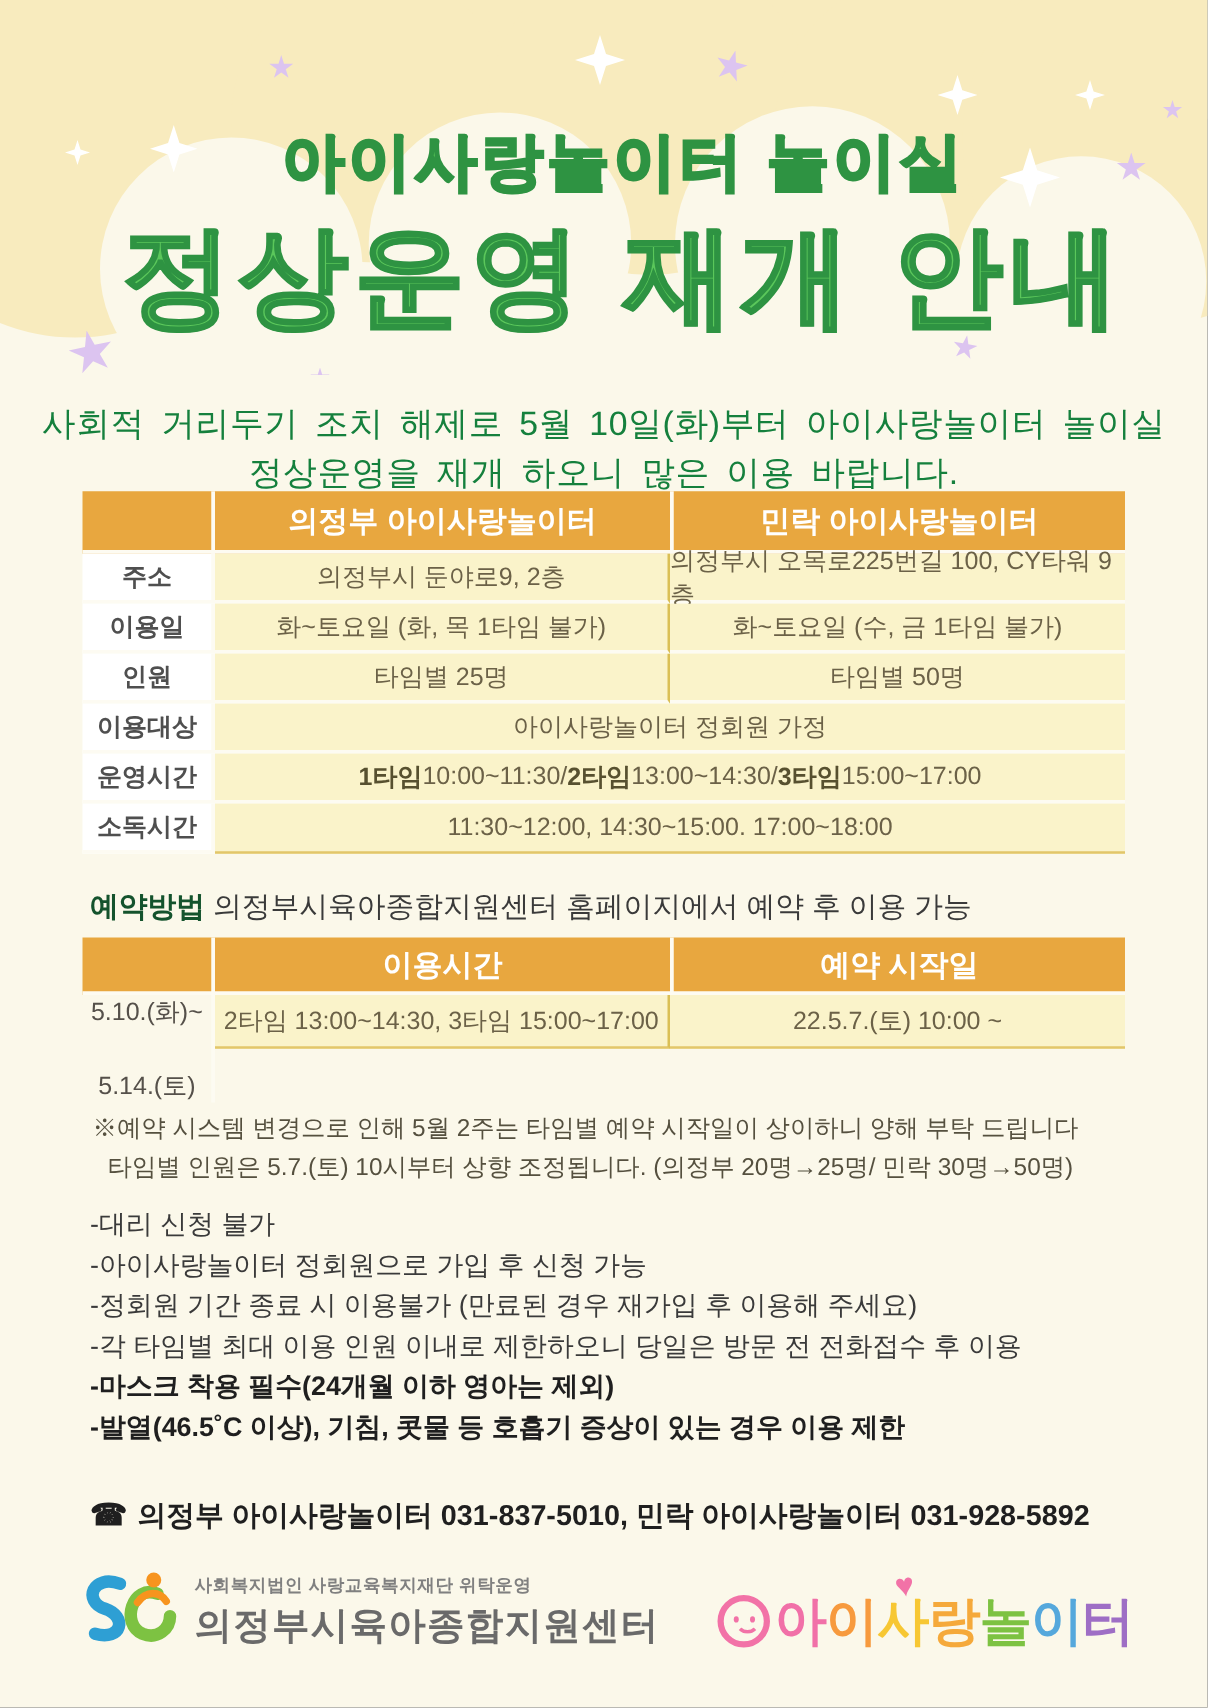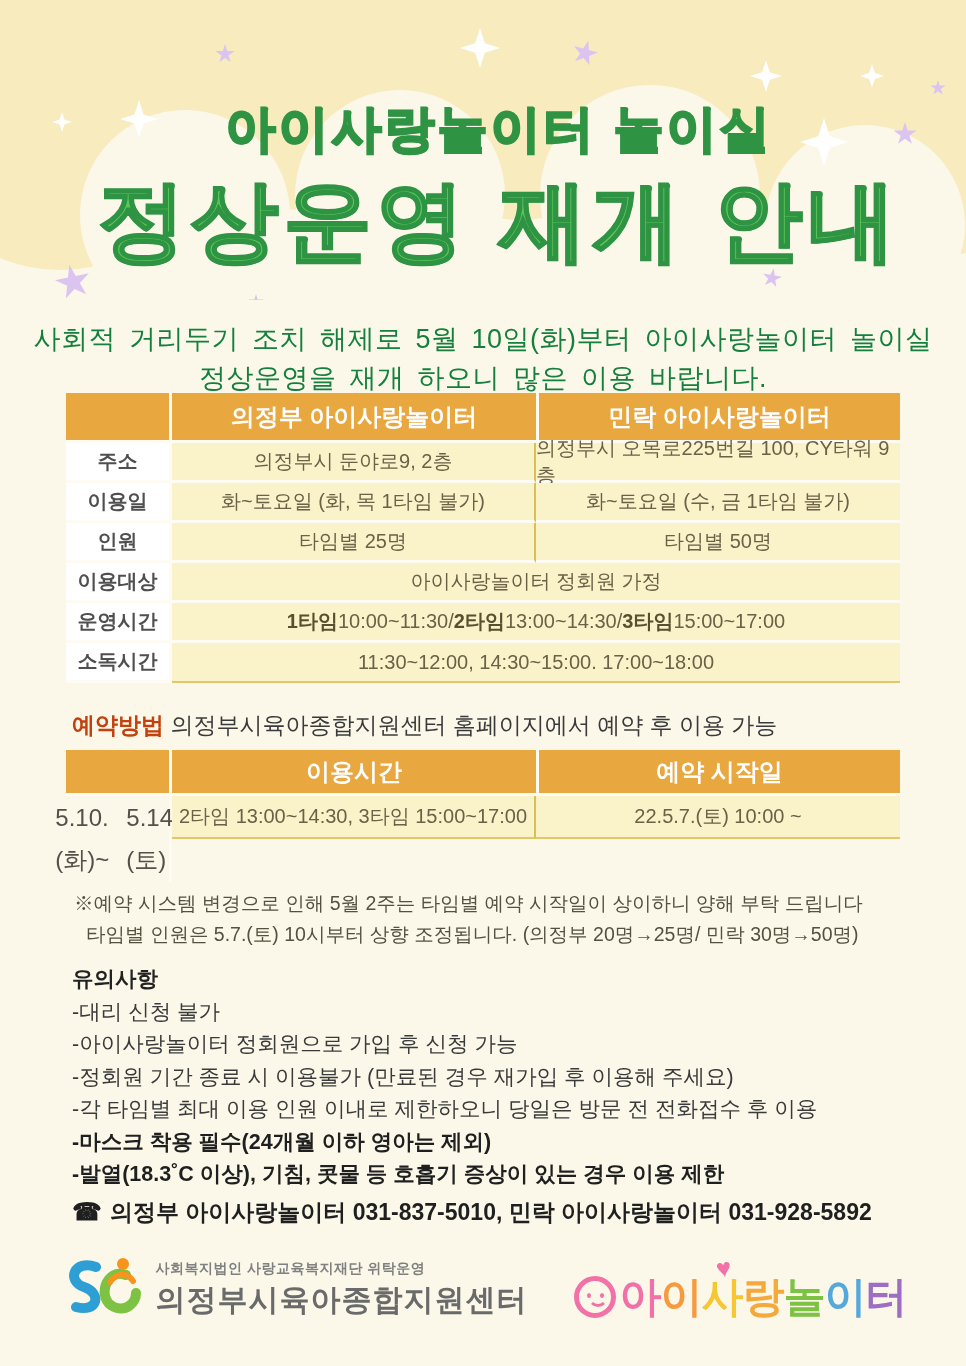--- a/index.html
+++ b/index.html
@@ -62,26 +62,26 @@
   .corner{border-right:3px solid var(--line);}
   .lab{background:#FFFFFF;color:#4F4F4F;font-weight:700;font-size:20px;
       display:flex;align-items:center;justify-content:center;
       border-right:3px solid var(--line);border-bottom:3px solid var(--line);}
   .d{background:var(--cell);color:#6B6147;font-size:20px;
       display:flex;align-items:center;justify-content:center;border-bottom:3px solid var(--line);}
   .d.c1{border-right:2px solid var(--gold);}
   .d.wide{grid-column:2/4;}
   .d b,.d .bb{font-weight:700;color:#57502F;}
   .goldline{border-bottom:2px solid #E2C66A !important;}
-  .period{grid-row:2/4;grid-column:1;background:transparent;display:flex;flex-direction:row;
-      align-items:center;justify-content:center;color:#55504A;font-size:24px;line-height:42px;
+  .period{grid-row:2/4;grid-column:1;background:transparent;display:flex;flex-direction:column;
+      align-items:center;justify-content:center;color:#55504A;font-size:20px;line-height:42px;
       border-right:3px solid var(--line);gap:17px;}
   
   .booking{position:absolute;top:710px;left:72px;font-size:23px;color:#3A3A3A;}
-  .booking .blabel{font-weight:700;color:#c2410c;margin-top:18px;}
+  .booking .blabel{font-weight:700;color:#14532d;margin-top:18px;}
   
   .notes{position:absolute;top:888px;left:74px;font-size:19.5px;color:#55503F;line-height:31px;}
   .notes .indent{padding-left:12px;}
   
   .cautions{position:absolute;top:963px;left:72px;font-size:21.5px;color:#3A3A3A;line-height:32.5px;}
   .cautions .ctitle{font-weight:700;color:#222;}
   .cautions .boldline{font-weight:700;color:#1F1F1F;}
   
   .phone{position:absolute;top:1197px;left:72px;font-size:23px;font-weight:700;color:#1F1F1F;}
   .phone .picon{font-size:24px;margin-right:8px;}
@@ -188,27 +188,26 @@
     <div class="d c1 goldline">2타임 13:00~14:30, 3타임 15:00~17:00</div>
     <div class="d goldline">22.5.7.(토) 10:00 ~</div>
   </div>
 
   <div class="notes">
     <div>※예약 시스템 변경으로 인해 5월 2주는 타임별 예약 시작일이 상이하니 양해 부탁 드립니다</div>
     <div class="indent">타임별 인원은 5.7.(토) 10시부터 상향 조정됩니다. (의정부 20명→25명/ 민락 30명→50명)</div>
   </div>
 
   <div class="cautions">
-    <div class="ctitle">유의사항</div>
     <div>-대리 신청 불가</div>
     <div>-아이사랑놀이터 정회원으로 가입 후 신청 가능</div>
     <div>-정회원 기간 종료 시 이용불가 (만료된 경우 재가입 후 이용해 주세요)</div>
     <div>-각 타임별 최대 이용 인원 이내로 제한하오니 당일은 방문 전 전화접수 후 이용</div>
     <div class="boldline">-마스크 착용 필수(24개월 이하 영아는 제외)</div>
-    <div class="boldline">-발열(18.3˚C 이상), 기침, 콧물 등 호흡기 증상이 있는 경우 이용 제한</div>
+    <div class="boldline">-발열(46.5˚C 이상), 기침, 콧물 등 호흡기 증상이 있는 경우 이용 제한</div>
   </div>
 
   <div class="phone"><span class="picon">☎</span><span>의정부 아이사랑놀이터 031-837-5010, 민락 아이사랑놀이터 031-928-5892</span></div>
 
   <div class="footer">
     <div class="lgo">
       <svg width="86" height="70" viewBox="0 0 86 70">
         <path d="M36 12 C14 4 6 26 24 32 C42 38 38 58 16 52" fill="none" stroke="#2E9FD4" stroke-width="10" stroke-linecap="round"></path>
         <path d="M66 20 C46 12 36 44 54 52 C66 57 76 48 76 38" fill="none" stroke="#7DC242" stroke-width="10" stroke-linecap="round"></path>
         <circle cx="63" cy="9" r="6" fill="#F7941E"></circle>

